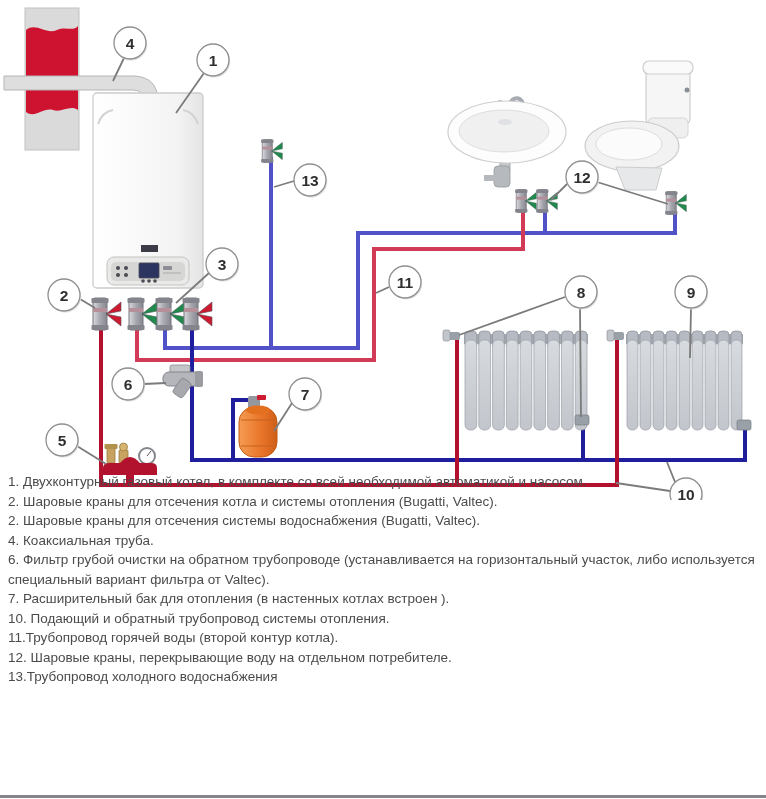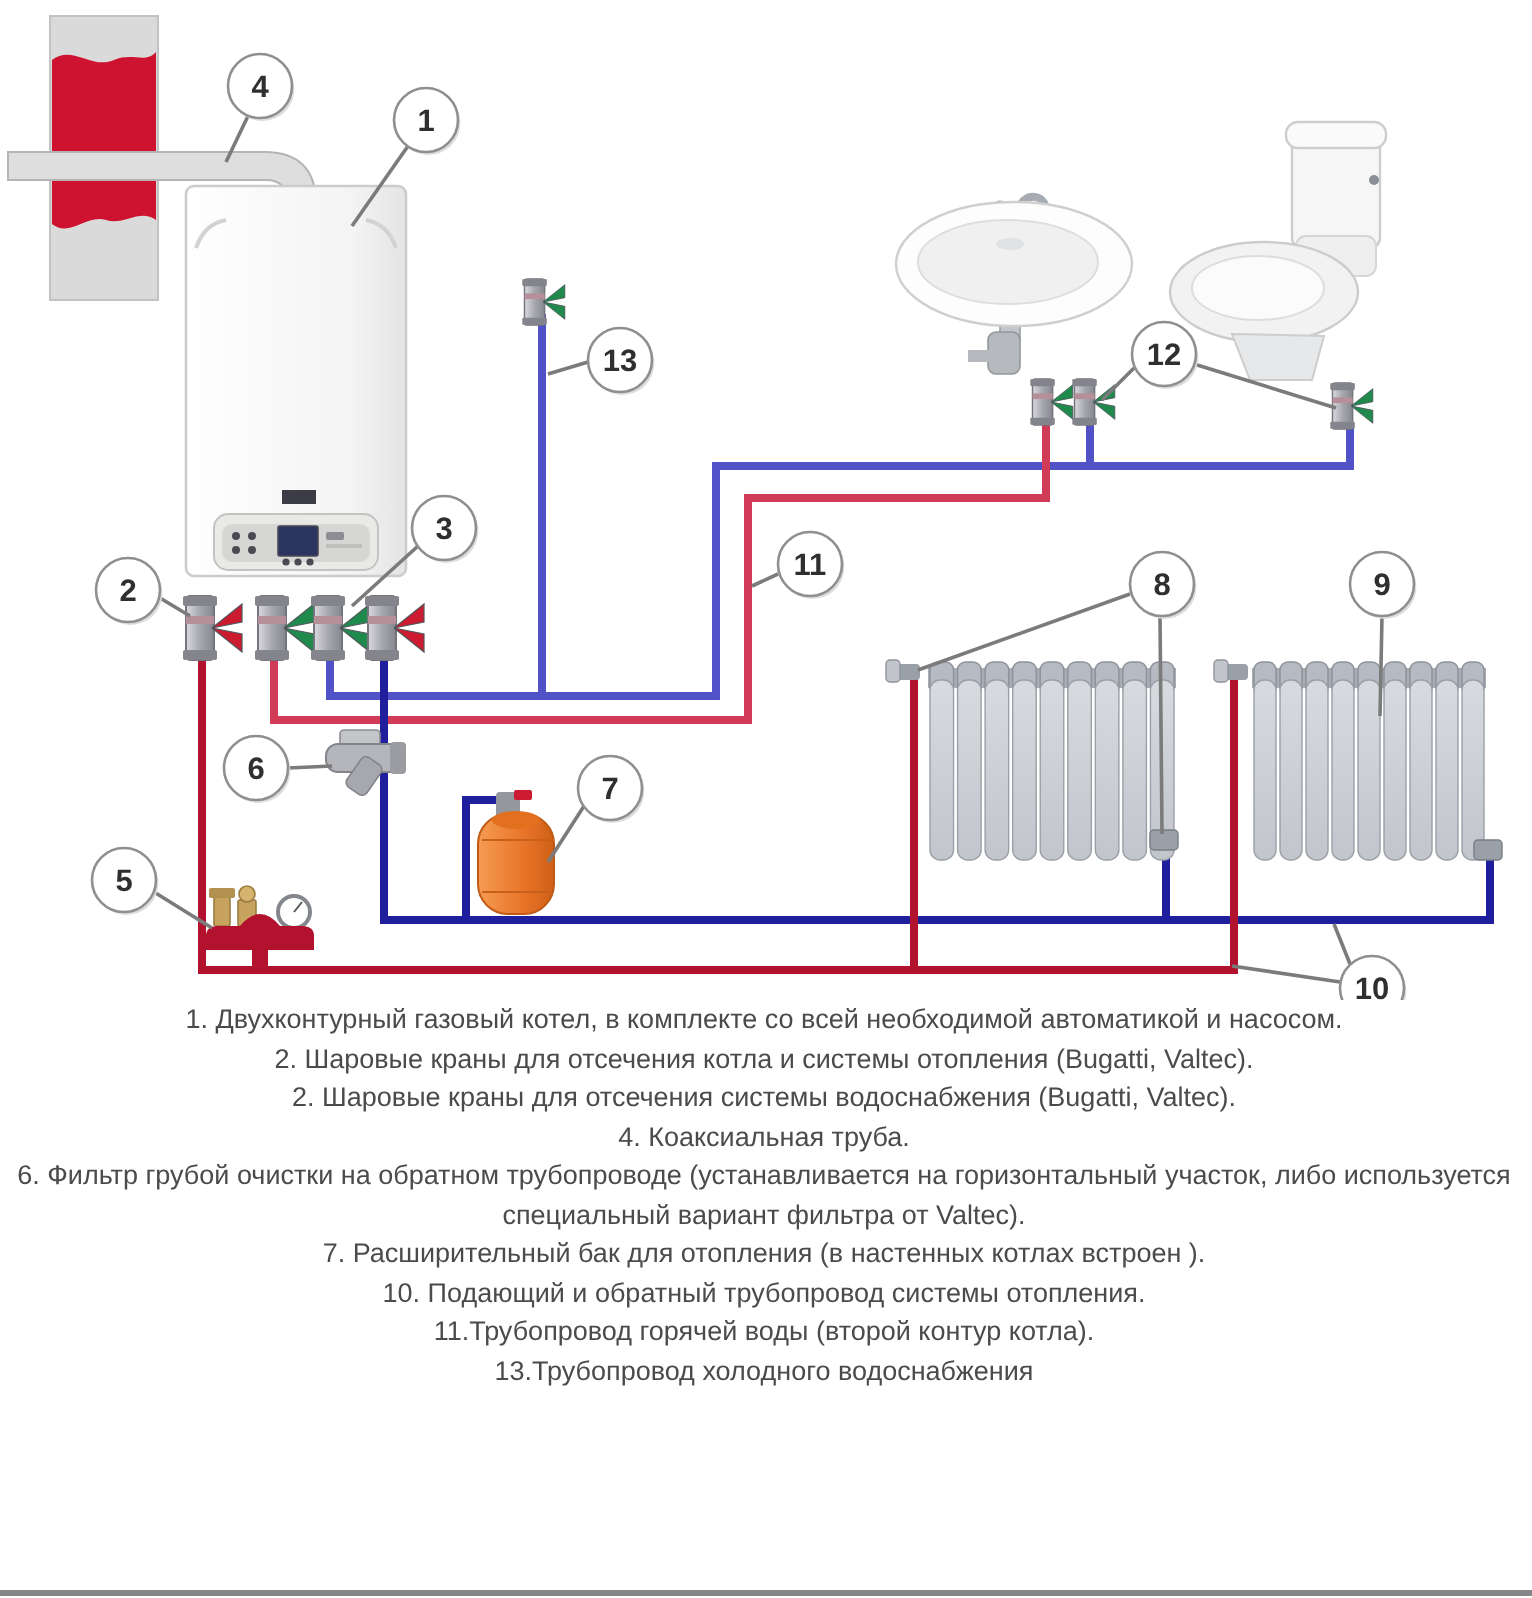--- a/index.html
+++ b/index.html
@@ -1,20 +1,20 @@
 <!DOCTYPE html>
 <html><head>
 <meta charset="utf-8">
 <style>
   html,body{margin:0;padding:0;background:#fff;}
   #page{position:relative;width:766px;height:799px;background:#ffffff;overflow:hidden;
         font-family:"Liberation Sans", sans-serif;}
   #diagram{position:absolute;left:0;top:0;}
-  #legend{position:absolute;left:0;top:500px;width:766px;box-sizing:border-box;
-          padding:0 10px 0 8px;color:#4b4b4d;font-size:13.5px;line-height:19.55px;text-align:center;}
+  #legend{position:absolute;left:0;top:472px;width:766px;box-sizing:border-box;
+          padding:0 10px 0 8px;color:#4b4b4d;font-size:13.5px;line-height:19.55px;}
   #legend .legend-item{white-space:normal;}
   #bottom-rule{position:absolute;left:0;top:795px;width:766px;height:3px;background:#86868a;}
   .callout-num{font-family:"Liberation Sans", sans-serif;font-size:15.5px;font-weight:600;fill:#2f2f31;}
   text{user-select:none;}
 </style>
 </head>
 <body>
 
 <div id="page">
 
@@ -345,17 +345,18 @@
 
   <div id="legend">
       <div class="legend-item">1. Двухконтурный газовый котел, в комплекте со всей необходимой автоматикой и насосом.</div>
       <div class="legend-item">2. Шаровые краны для отсечения котла и системы отопления (Bugatti, Valtec).</div>
       <div class="legend-item">2. Шаровые краны для отсечения системы водоснабжения (Bugatti, Valtec).</div>
       <div class="legend-item">4. Коаксиальная труба.</div>
       <div class="legend-item">6. Фильтр грубой очистки на обратном трубопроводе (устанавливается на горизонтальный участок, либо используется специальный вариант фильтра от Valtec).</div>
       <div class="legend-item">7. Расширительный бак для отопления (в настенных котлах встроен ).</div>
       <div class="legend-item">10. Подающий и обратный трубопровод системы отопления.</div>
       <div class="legend-item">11.Трубопровод горячей воды (второй контур котла).</div>
+      <div class="legend-item">12. Шаровые краны, перекрывающие воду на отдельном потребителе.</div>
       <div class="legend-item">13.Трубопровод холодного водоснабжения</div>
     </div>
 
   <div id="bottom-rule"></div>
 </div>
 
 </body></html>

